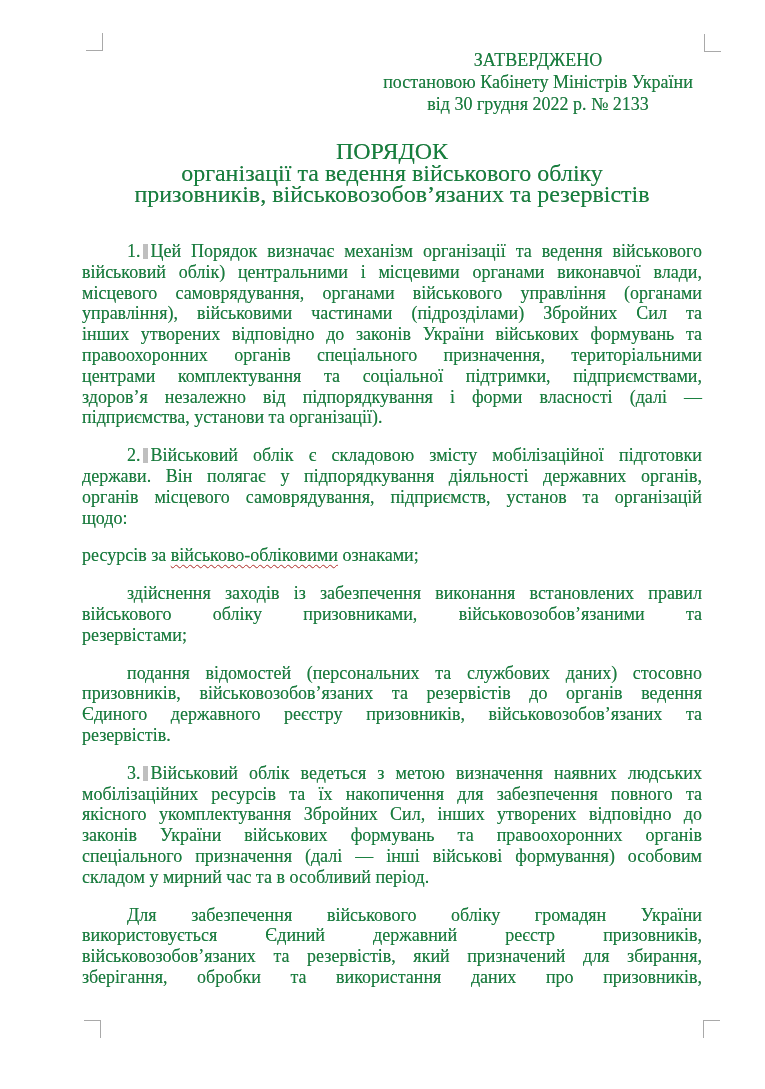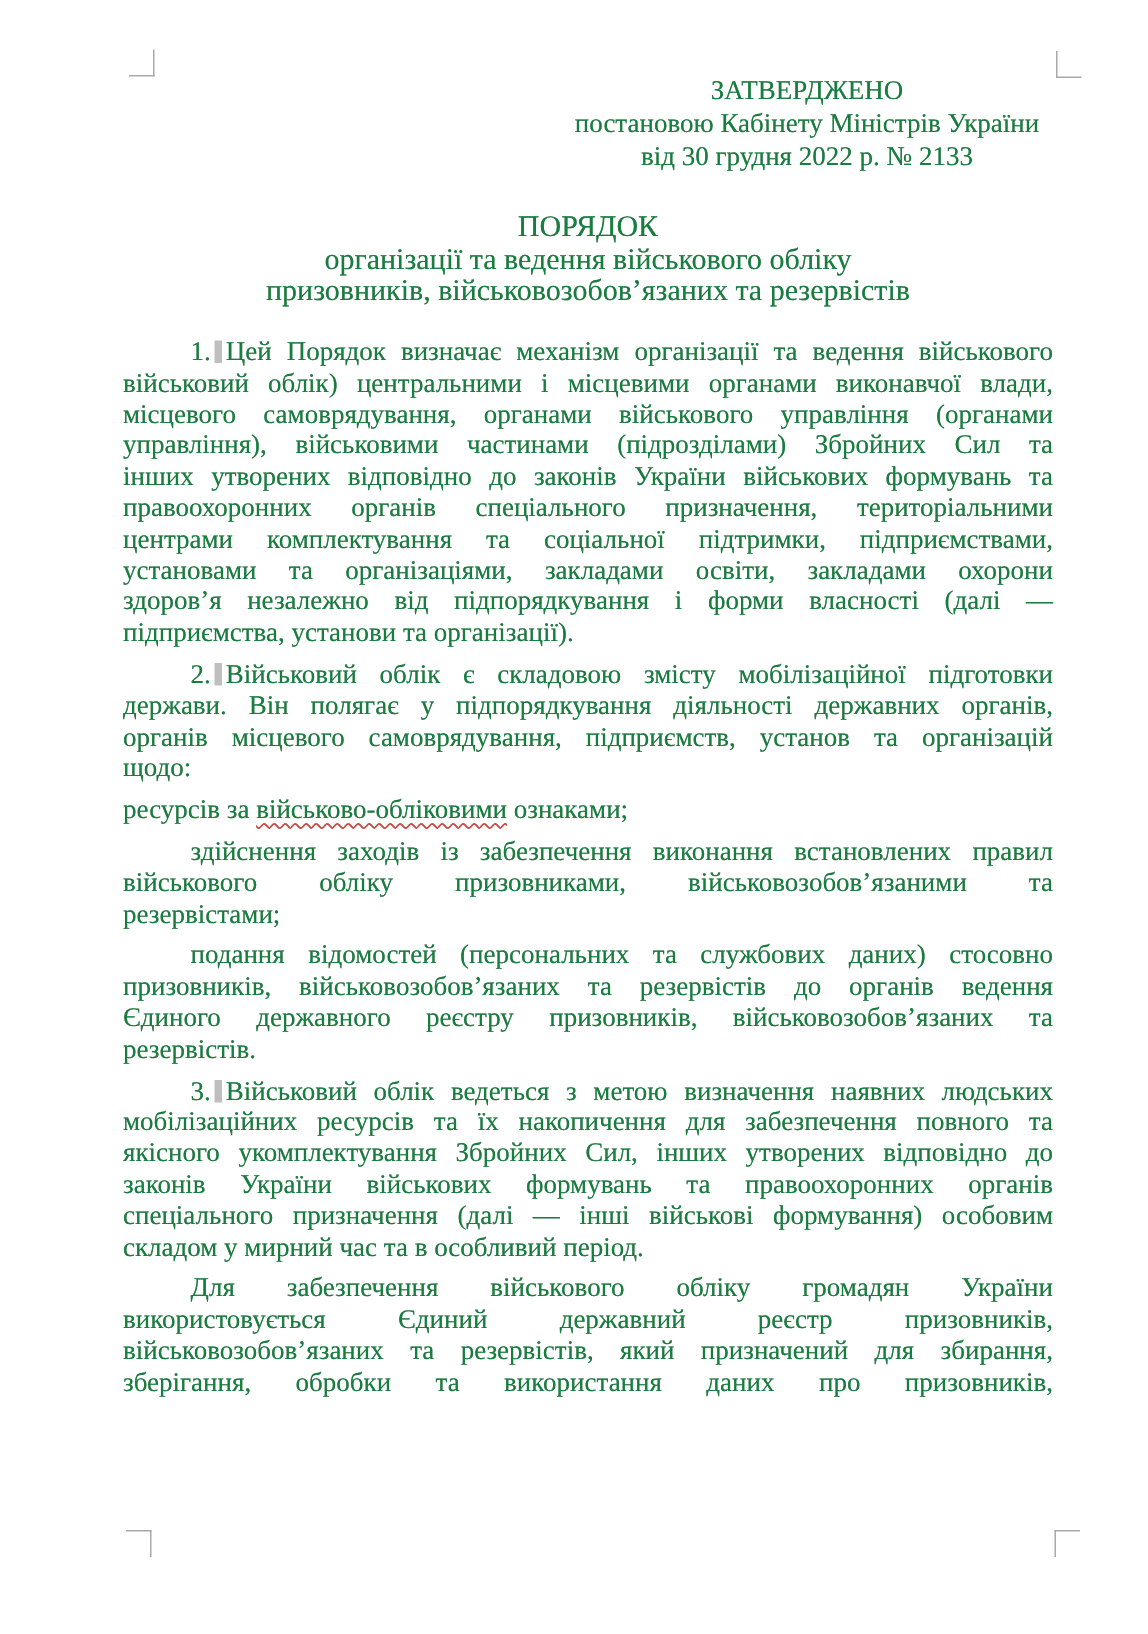--- a/index.html
+++ b/index.html
@@ -8,27 +8,27 @@
     font-family:"Liberation Serif","DejaVu Serif",serif;
     color:#15803d; overflow:hidden;
     text-shadow:0 0 0.4px rgba(20,20,20,0.45);
   }
   .approved {
     position:absolute; top:49px; left:368px; width:340px;
     text-align:center; font-size:18px; line-height:22px;
   }
   .doc-title {
     position:absolute; top:141px; left:82px; width:620px;
-    text-align:center; font-size:20px; line-height:21.5px;
+    text-align:center; font-size:24px; line-height:21.5px;
   }
   .docbody {
     position:absolute; top:224px; left:82px; width:620px;
     font-size:18px; line-height:20.8px;
   }
-  .para { margin:0 0 7px 0; }
+  .para { margin:17px 0 7px 0; }
   .line { text-align:left; white-space:normal; }
   .line.just { text-align:justify; text-align-last:justify; }
   .line.ind { text-indent:45px; }
   .shade-mark {
     display:inline-block; width:5px; height:15px;
     background:var(--shade-color,#bfbfbf);
     vertical-align:-2px; margin:0 3px 0 2px;
   }
   .squiggle {
     text-decoration-line:underline;
@@ -67,21 +67,20 @@
 
   <div class="docbody">
       <div class="para">
         <div class="line just ind"><span>1.</span><span class="shade-mark"></span><span>Цей Порядок визначає механізм організації та ведення військового</span></div>
         <div class="line just"><span>військовий облік) центральними і місцевими органами виконавчої влади,</span></div>
         <div class="line just"><span>місцевого самоврядування, органами військового управління (органами</span></div>
         <div class="line just"><span>управління), військовими частинами (підрозділами) Збройних Сил та</span></div>
         <div class="line just"><span>інших утворених відповідно до законів України військових формувань та</span></div>
         <div class="line just"><span>правоохоронних органів спеціального призначення, територіальними</span></div>
         <div class="line just"><span>центрами комплектування та соціальної підтримки, підприємствами,</span></div>
-        <div class="line just"><span>установами та організаціями, закладами освіти, закладами охорони</span></div>
         <div class="line just"><span>здоров’я незалежно від підпорядкування і форми власності (далі —</span></div>
         <div class="line"><span>підприємства, установи та організації).</span></div>
       </div>
       <div class="para">
         <div class="line just ind"><span>2.</span><span class="shade-mark"></span><span>Військовий облік є складовою змісту мобілізаційної підготовки</span></div>
         <div class="line just"><span>держави. Він полягає у підпорядкування діяльності державних органів,</span></div>
         <div class="line just"><span>органів місцевого самоврядування, підприємств, установ та організацій</span></div>
         <div class="line"><span>щодо:</span></div>
       </div>
       <div class="para">

